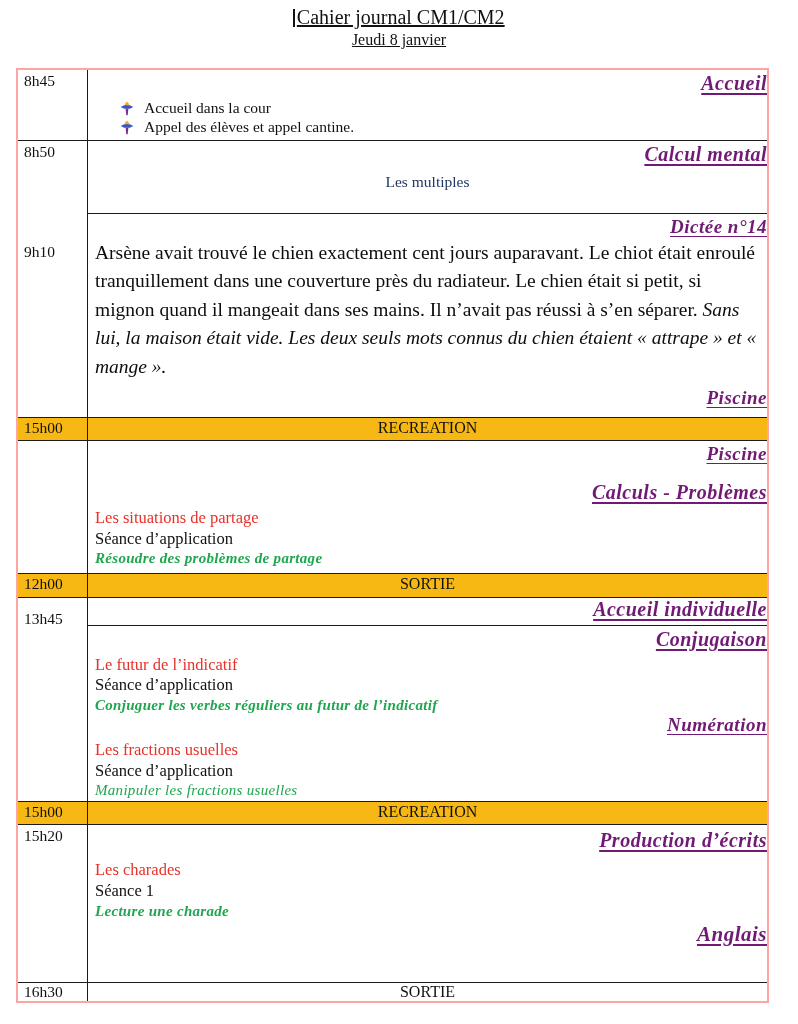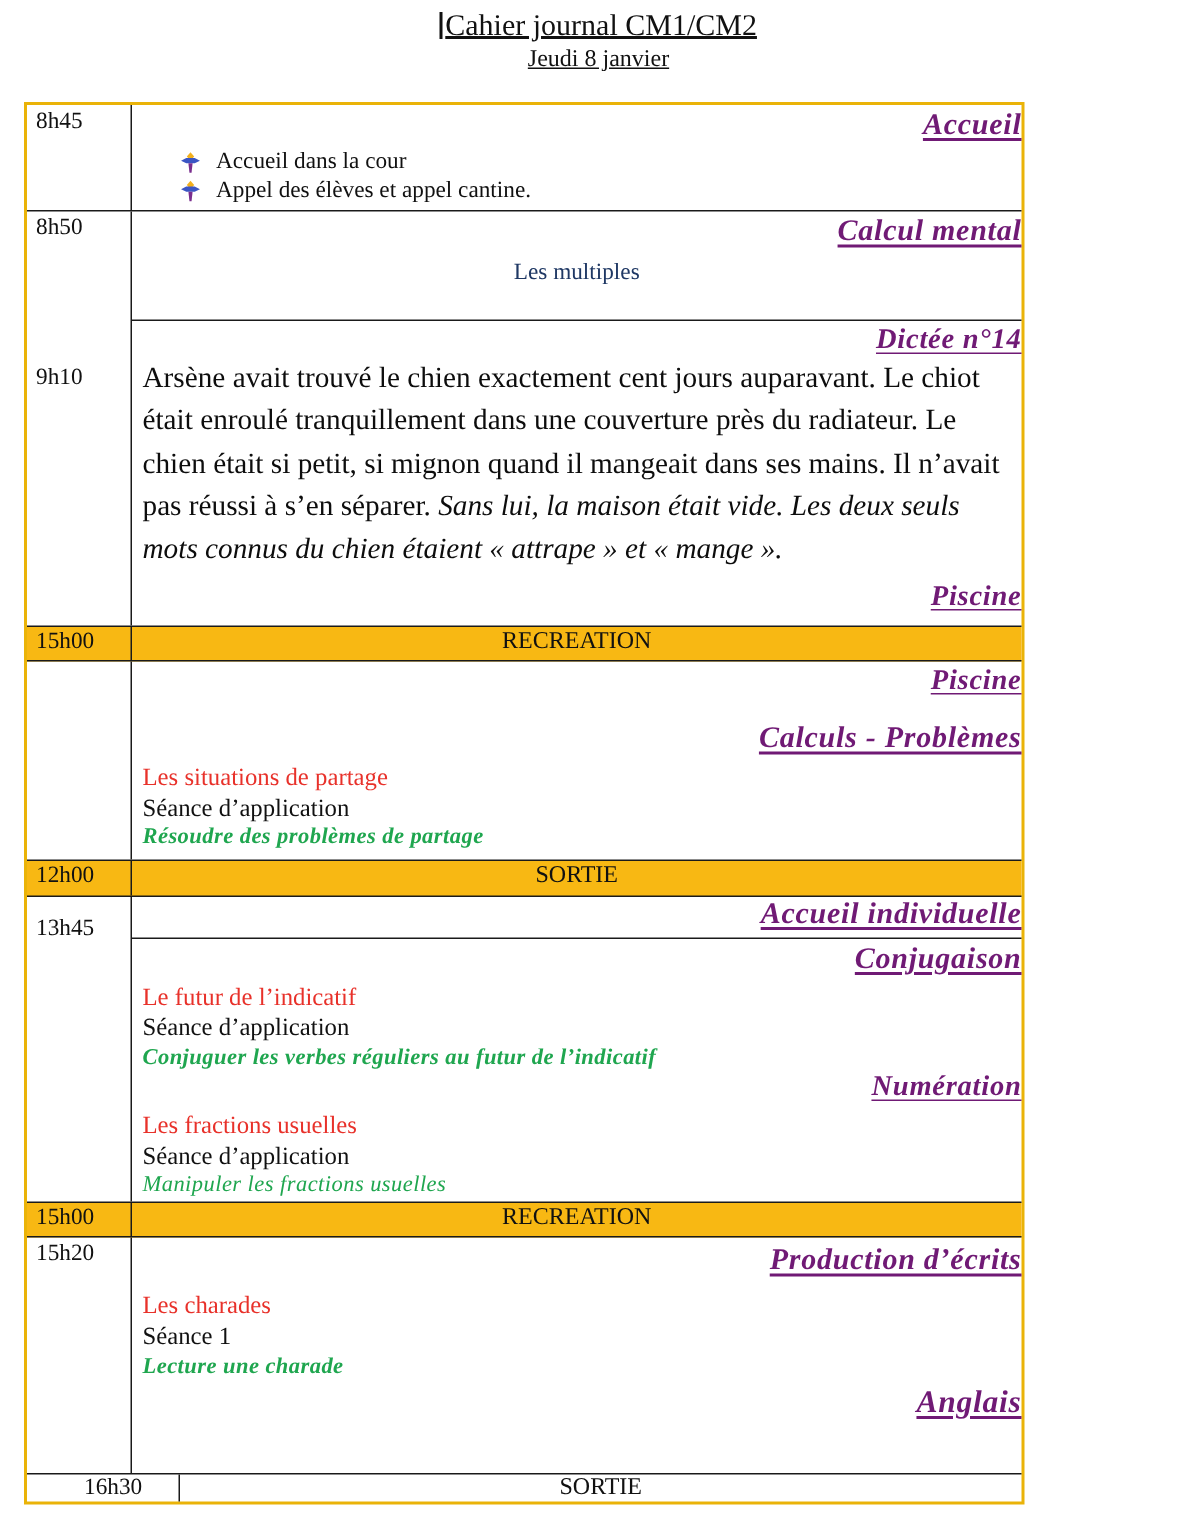--- a/index.html
+++ b/index.html
@@ -10,22 +10,22 @@
   }
   
   .header { position:absolute; top:6px; left:0; width:798px; text-align:center; }
   .title-line { font-size:20px; text-decoration:underline; display:inline-block; position:relative; }
   .cursor-bar { display:inline-block; width:1.5px; height:18px; background:#111;
                 vertical-align:-3px; margin-right:2px; }
   .subtitle-line { font-size:16px; text-decoration:underline; margin-top:2px; }
 
   
   .journal-table {
-    position:absolute; left:16px; top:68px; width:667px; height:935px;
-    border:2px solid #eab308; display:flex; flex-direction:column;
+    position:absolute; left:16px; top:68px; width:753px; height:935px;
+    border:2px solid #fca5a5; display:flex; flex-direction:column;
     background:#fff;
   }
   .trow { display:flex; border-bottom:1.5px solid #1a1a1a; }
   .trow:last-child { border-bottom:none; }
   .timecell {
     width:70px; flex:0 0 70px; border-right:1.5px solid #1a1a1a;
     position:relative; font-size:15.5px; padding:2px 0 0 6px;
   }
   .timecell .t-abs { position:absolute; left:6px; }
   .contentcell { flex:1; position:relative; }
@@ -187,20 +187,20 @@
     </div>
     <div class="contentcell">
       <div class="heading-cyan hand fs20 mt4">Production d’écrits</div>
       <div class="topic-red mt8">Les charades</div>
       <div class="seance-black">Séance 1</div>
       <div class="objective-green bold">Lecture une charade</div>
       <div class="heading-cyan hand fs22 mt2">Anglais</div>
     </div>
   </div>
 
-  <div class="trow banner-row" style="height:20px; flex:1;padding-left:32px;">
+  <div class="trow banner-row" style="height:20px; flex:1;">
     <div class="timecell" style="padding-top:0;">
       <span>16h30</span>
     </div>
     <div class="contentcell" style="padding-top:0;">SORTIE</div>
   </div>
 
 </div>
 
 </body></html>

